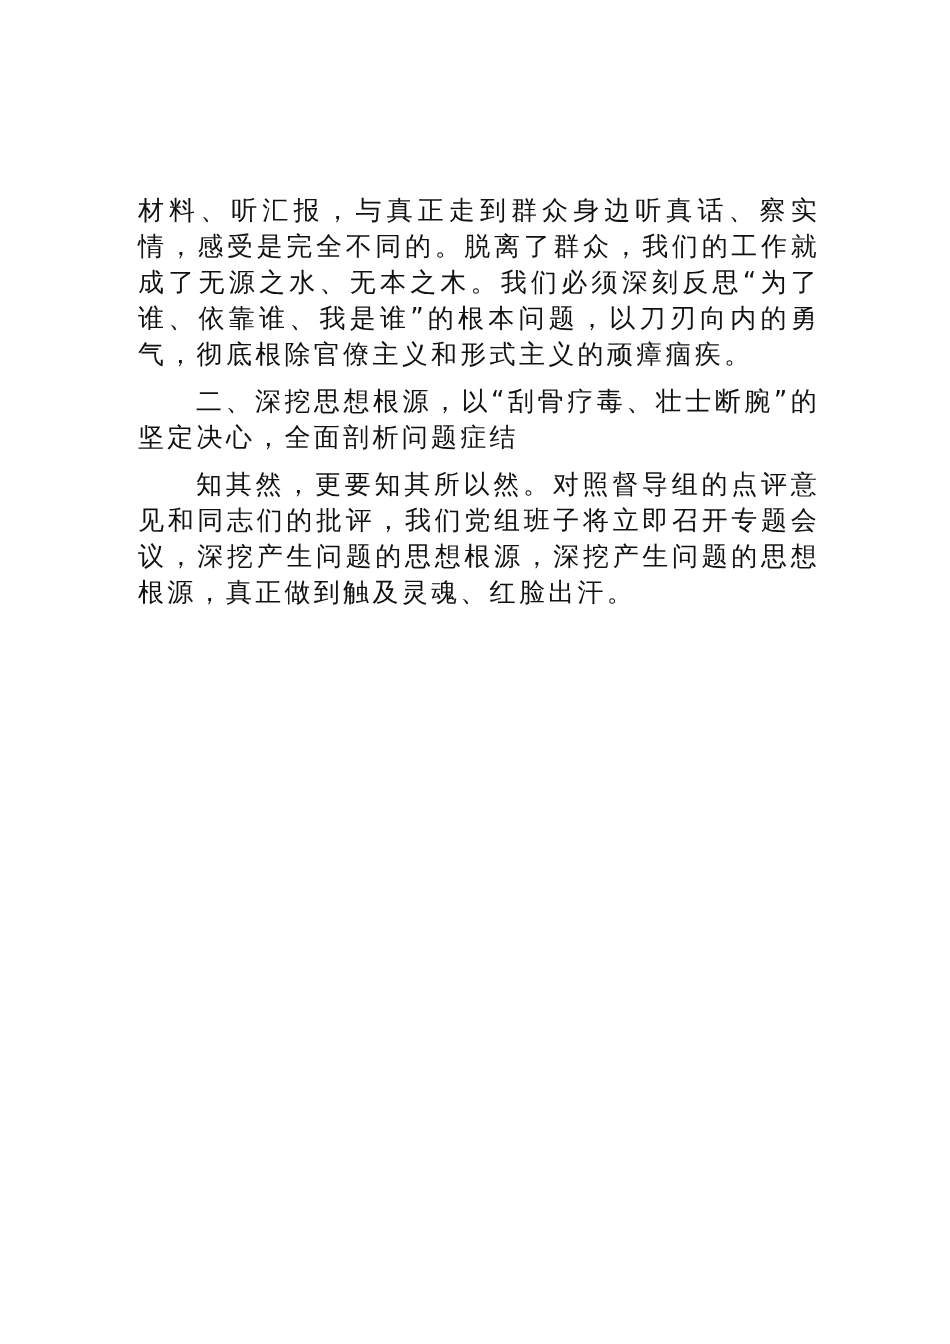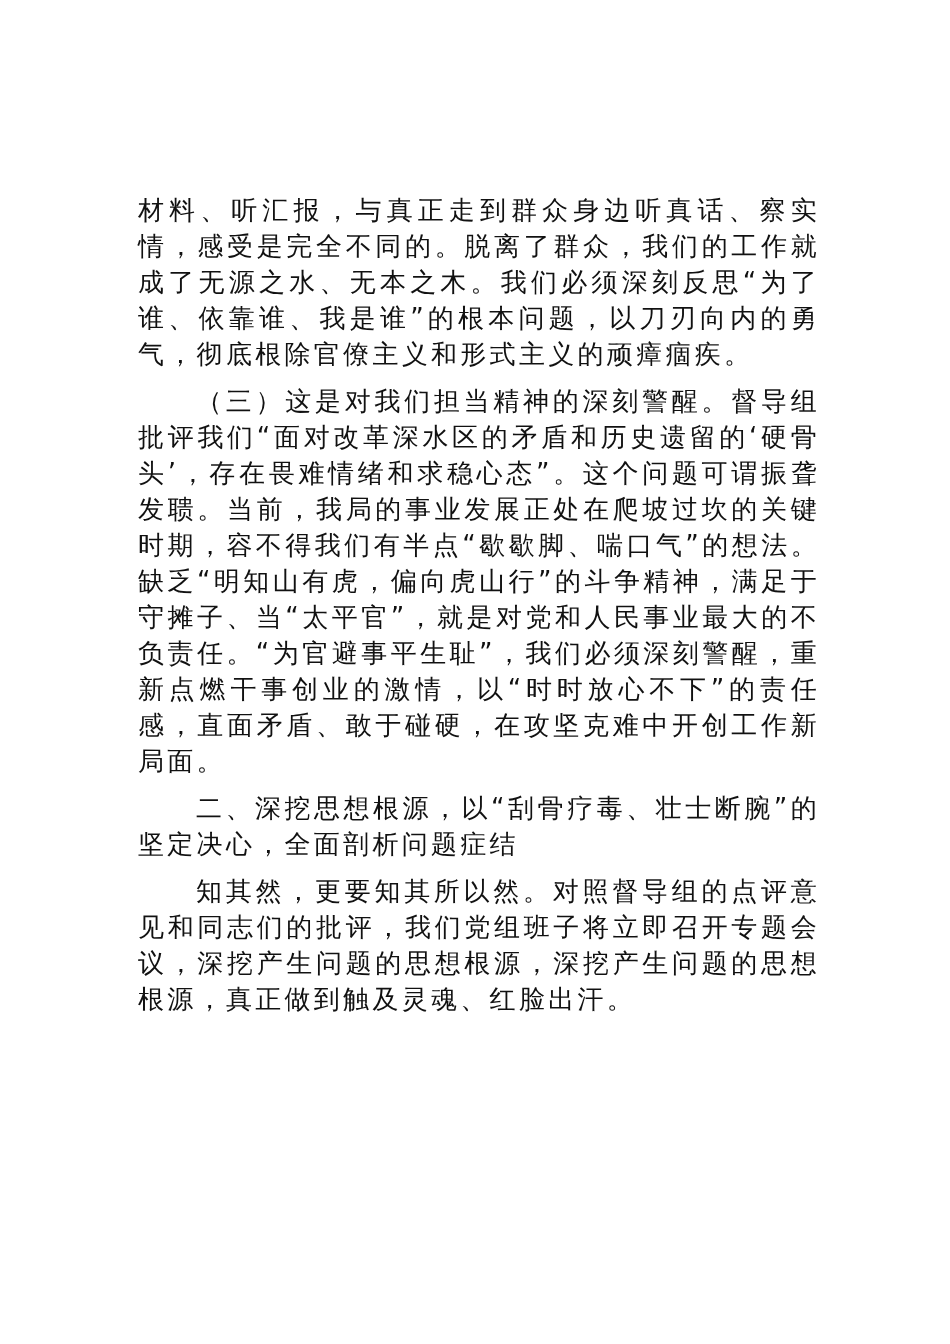--- a/index.html
+++ b/index.html
@@ -35,16 +35,15 @@
     }
     .heading {
       font-weight: normal;
     }
   </style>
 </head>
 <body>
 
 <div class="page">
   <p class="para">材料、听汇报，与真正走到群众身边听真话、察实情，感受是完全不同的。脱离了群众，我们的工作就成了无源之水、无本之木。我们必须深刻反思“为了谁、依靠谁、我是谁”的根本问题，以刀刃向内的勇气，彻底根除官僚主义和形式主义的顽瘴痼疾。</p>
-  <p class="para indent">（三）这是对我们担当精神的深刻警醒。督导组批评我们“面对改革深水区的矛盾和历史遗留的‘硬骨头’，存在畏难情绪和求稳心态”。这个问题可谓振聋发聩。当前，我局的事业发展正处在爬坡过坎的关键时期，容不得我们有半点“歇歇脚、喘口气”的想法。缺乏“明知山有虎，偏向虎山行”的斗争精神，满足于守摊子、当“太平官”，就是对党和人民事业最大的不负责任。“为官避事平生耻”，我们必须深刻警醒，重新点燃干事创业的激情，以“时时放心不下”的责任感，直面矛盾、敢于碰硬，在攻坚克难中开创工作新局面。</p>
   <p class="para indent heading">二、深挖思想根源，以“刮骨疗毒、壮士断腕”的坚定决心，全面剖析问题症结</p>
   <p class="para indent">知其然，更要知其所以然。对照督导组的点评意见和同志们的批评，我们党组班子将立即召开专题会议，深挖产生问题的思想根源，深挖产生问题的思想根源，真正做到触及灵魂、红脸出汗。</p>
 </div>
 
 </body></html>

